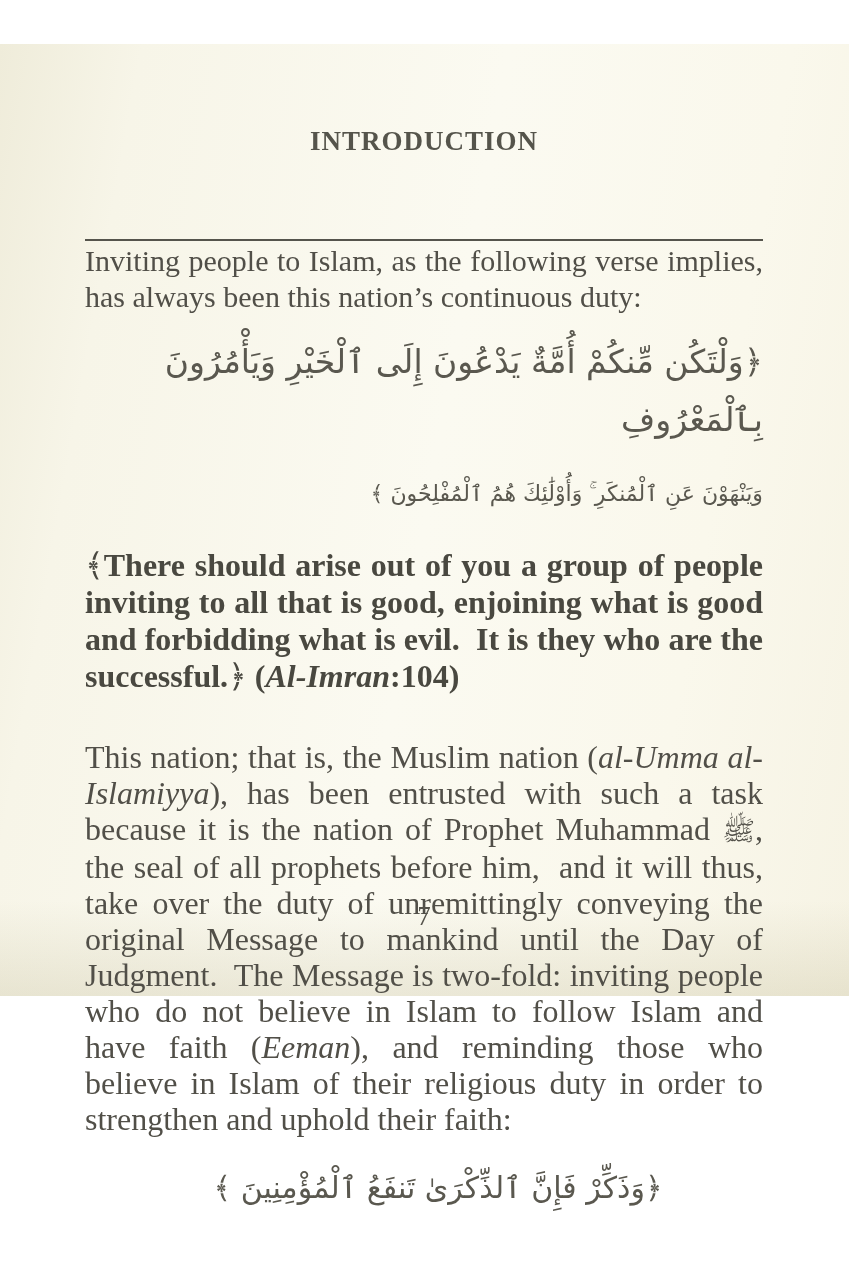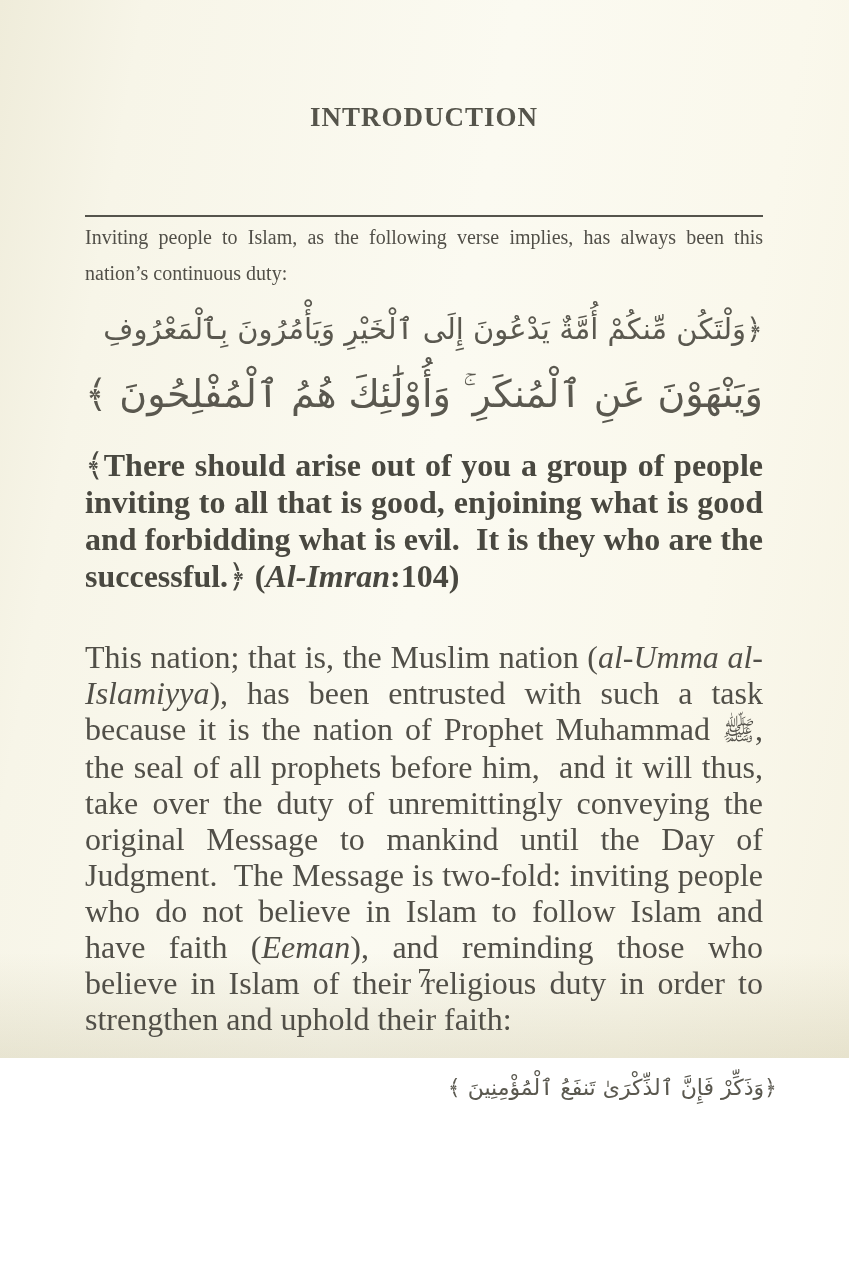--- a/index.html
+++ b/index.html
@@ -3,86 +3,88 @@
 <meta charset="utf-8">
 <style>
   html, body { margin: 0; padding: 0; }
   body {
     width: 849px; height: 1280px;
     font-family: "Liberation Serif", serif;
     overflow: hidden;
   }
   .page {
     position: relative;
-    width: 849px; height: 1058px;
+    width: 849px; height: 952px;
     box-sizing: border-box;
-    padding: 100px 86px 0 85px;
+    padding: 80px 86px 0 85px;
     background:
       linear-gradient(to bottom, rgba(120,110,70,0) 90%, rgba(160,150,100,0.18) 100%),
       linear-gradient(100deg, #efecda 0%, #f7f5e8 14%, #fbfaf1 50%, #faf8ec 78%, #f6f3e4 100%);
     color: #514f48;
+    margin-top: 44px;
   }
   .title {
     margin: 0;
     text-align: center;
     font-size: 27px;
     line-height: 34px;
     font-weight: 700;
     letter-spacing: 1px;
     color: #55544b;
   }
   .rule {
     height: 0;
     border: none;
     border-top: 2px solid #55544c;
     margin: 81px 0 2px 0;
   }
   .para {
     margin: 0;
-    font-size: 20px;
+    font-size: 30px;
     line-height: 36px;
     text-align: justify;
     color: #514f48;
   }
   .arabic {
     direction: rtl;
     unicode-bidi: embed;
     font-family: "DejaVu Sans", sans-serif;
     color: #5a584f;
   }
   .verse-line1 {
     margin-top: 18px;
-    font-size: 29px;
-    line-height: 40px;
+    font-size: 33px;
+    line-height: 58px;
     text-align: right;
   }
   .verse-line2 {
     margin-top: 16px;
-    font-size: 38px;
+    font-size: 22px;
     line-height: 58px;
-    text-align: left;
+    text-align: right;
   }
   .translation {
     margin-top: 24px;
     font-size: 32px;
     line-height: 37px;
     font-weight: 700;
     text-align: justify;
     color: #494840;
   }
   .body-para {
     margin-top: 44px;
     font-size: 32px;
     line-height: 36px;
     text-align: justify;
   }
   .verse-single {
     margin-top: 24px;
-    font-size: 22px;
+    font-size: 30px;
     line-height: 54px;
+    text-align: center;
     transform: translateX(14px);
   }
   .italic { font-style: italic; }
   .bracket { font-family: "DejaVu Sans", sans-serif; font-weight: 400; }
   .symbol { font-family: "DejaVu Sans", sans-serif; font-size: 0.85em; }
   .page-number {
     position: absolute;
     left: 85px; right: 86px;
     bottom: 64px;
     text-align: center;

